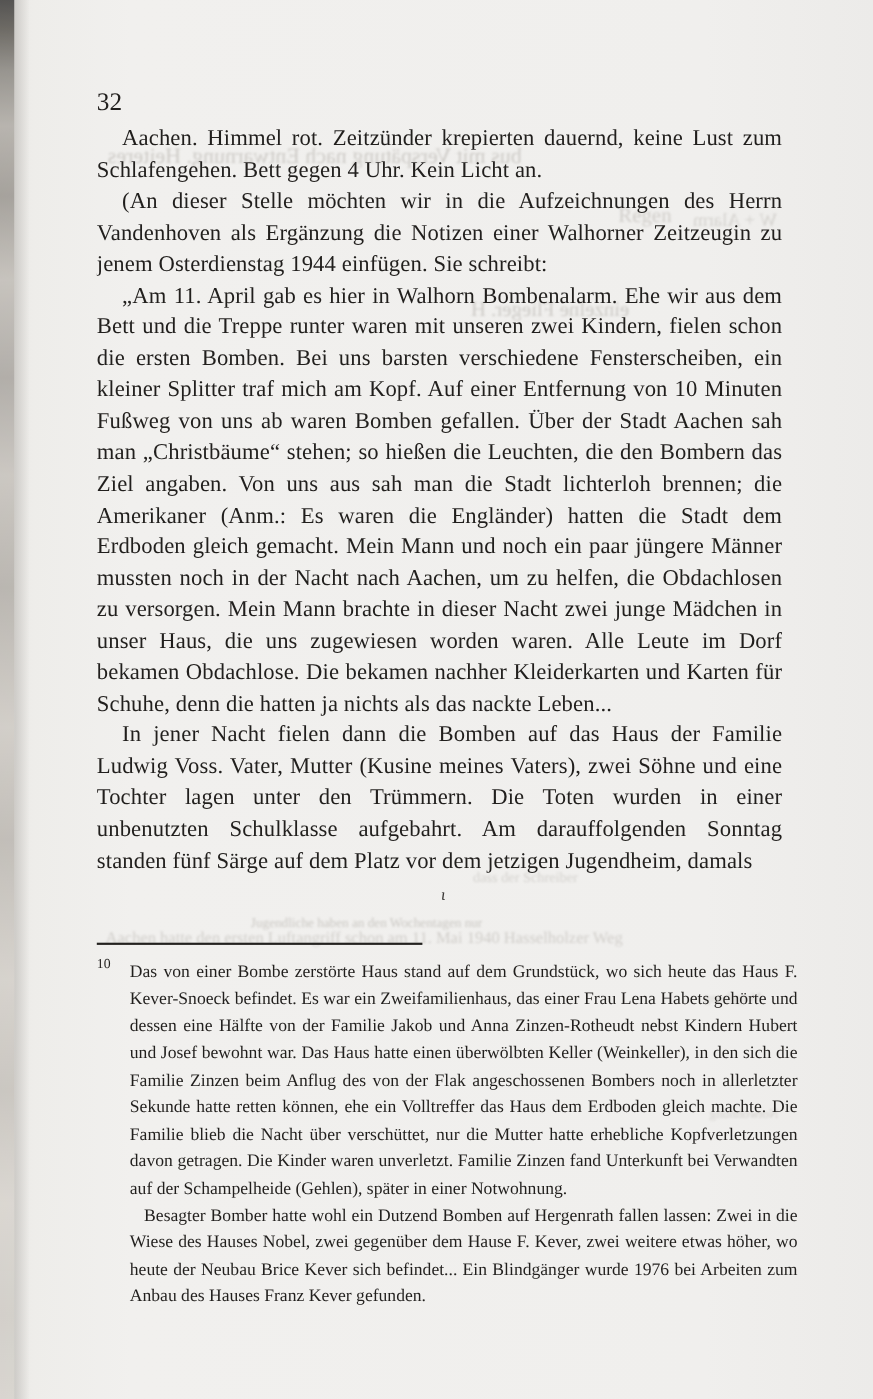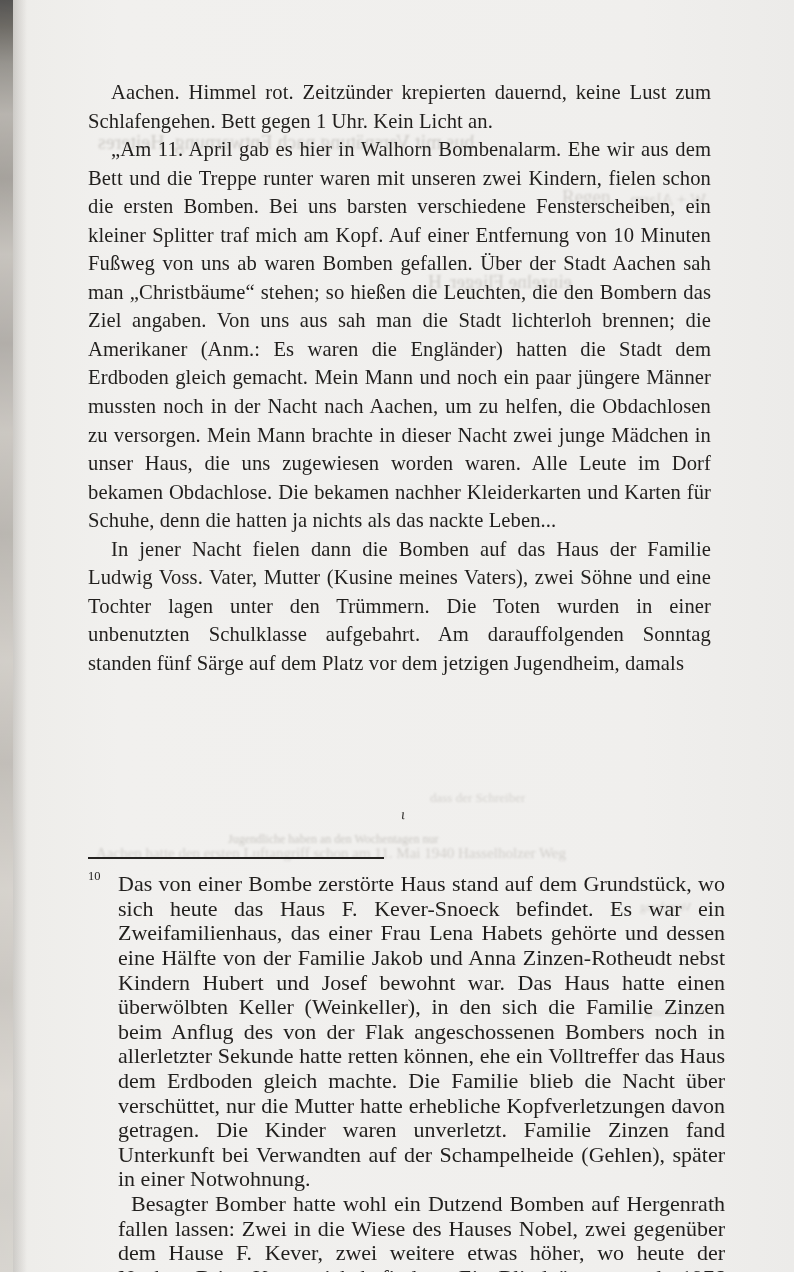--- a/index.html
+++ b/index.html
@@ -94,21 +94,21 @@
     margin: 0 0 13px 0;
   }
   .footnote-body { position: relative; padding-left: 30px; }
   .footnote-marker {
     position: absolute;
     left: 0; top: -3px;
     font-size: 12.5px;
   }
   .footnote-body p {
     margin: 0;
-    font-size: 22px;
+    font-size: 16px;
     line-height: 24.6px;
     text-align: justify;
   }
   .footnote-body p.fn-indent { text-indent: 13px; }
 </style>
 </head>
 <body>
 
 <div class="page">
 
@@ -121,24 +121,26 @@
       <span style="left: 96px; top: 845px; font-size: 15px; opacity: 0.45;">Aachen hatte den ersten Luftangriff schon am 11. Mai 1940 Hasselholzer Weg</span>
       <span style="left: 430px; top: 790px; font-size: 13px; opacity: 0.4;">dass der Schreiber</span>
       <span class="mirrored" style="left: 640px; top: 900px; font-size: 12px; opacity: 0.4;">Vergebung</span>
       <span class="mirrored" style="left: 645px; top: 1005px; font-size: 12px; opacity: 0.4;">Notwohnung</span>
     </div>
 
   <div class="scan-edge"></div>
   <div class="scan-edge-soft"></div>
 
   <div class="body-area">
+    <div class="page-number">32</div>
 
 
-    <p class="indent">Aachen. Himmel rot. Zeitzünder krepierten dauernd, keine Lust zum Schlafengehen. Bett gegen 1 Uhr. Kein Licht an.</p>
+    <p class="indent">Aachen. Himmel rot. Zeitzünder krepierten dauernd, keine Lust zum Schlafengehen. Bett gegen 4 Uhr. Kein Licht an.</p>
 
+    <p class="indent">(An dieser Stelle möchten wir in die Aufzeichnungen des Herrn Vandenhoven als Ergänzung die Notizen einer Walhorner Zeitzeugin zu jenem Osterdienstag 1944 einfügen. Sie schreibt:</p>
 
     <p class="indent">„Am 11. April gab es hier in Walhorn Bombenalarm. Ehe wir aus dem Bett und die Treppe runter waren mit unseren zwei Kindern, fielen schon die ersten Bomben. Bei uns barsten verschiedene Fensterscheiben, ein kleiner Splitter traf mich am Kopf. Auf einer Entfernung von 10 Minuten Fußweg von uns ab waren Bomben gefallen. Über der Stadt Aachen sah man „Christbäume“ stehen; so hießen die Leuchten, die den Bombern das Ziel angaben. Von uns aus sah man die Stadt lichterloh brennen; die Amerikaner (Anm.: Es waren die Engländer) hatten die Stadt dem Erdboden gleich gemacht. Mein Mann und noch ein paar jüngere Männer mussten noch in der Nacht nach Aachen, um zu helfen, die Obdachlosen zu versorgen. Mein Mann brachte in dieser Nacht zwei junge Mädchen in unser Haus, die uns zugewiesen worden waren. Alle Leute im Dorf bekamen Obdachlose. Die bekamen nachher Kleiderkarten und Karten für Schuhe, denn die hatten ja nichts als das nackte Leben...</p>
 
     <p class="indent">In jener Nacht fielen dann die Bomben auf das Haus der Familie Ludwig Voss. Vater, Mutter (Kusine meines Vaters), zwei Söhne und eine Tochter lagen unter den Trümmern. Die Toten wurden in einer unbenutzten Schulklasse aufgebahrt. Am darauffolgenden Sonntag standen fünf Särge auf dem Platz vor dem jetzigen Jugendheim, damals</p>
   </div>
 
   <div class="stray-mark">ι</div>
 
   <div class="footnote-area">
     <div class="footnote-rule"></div>

